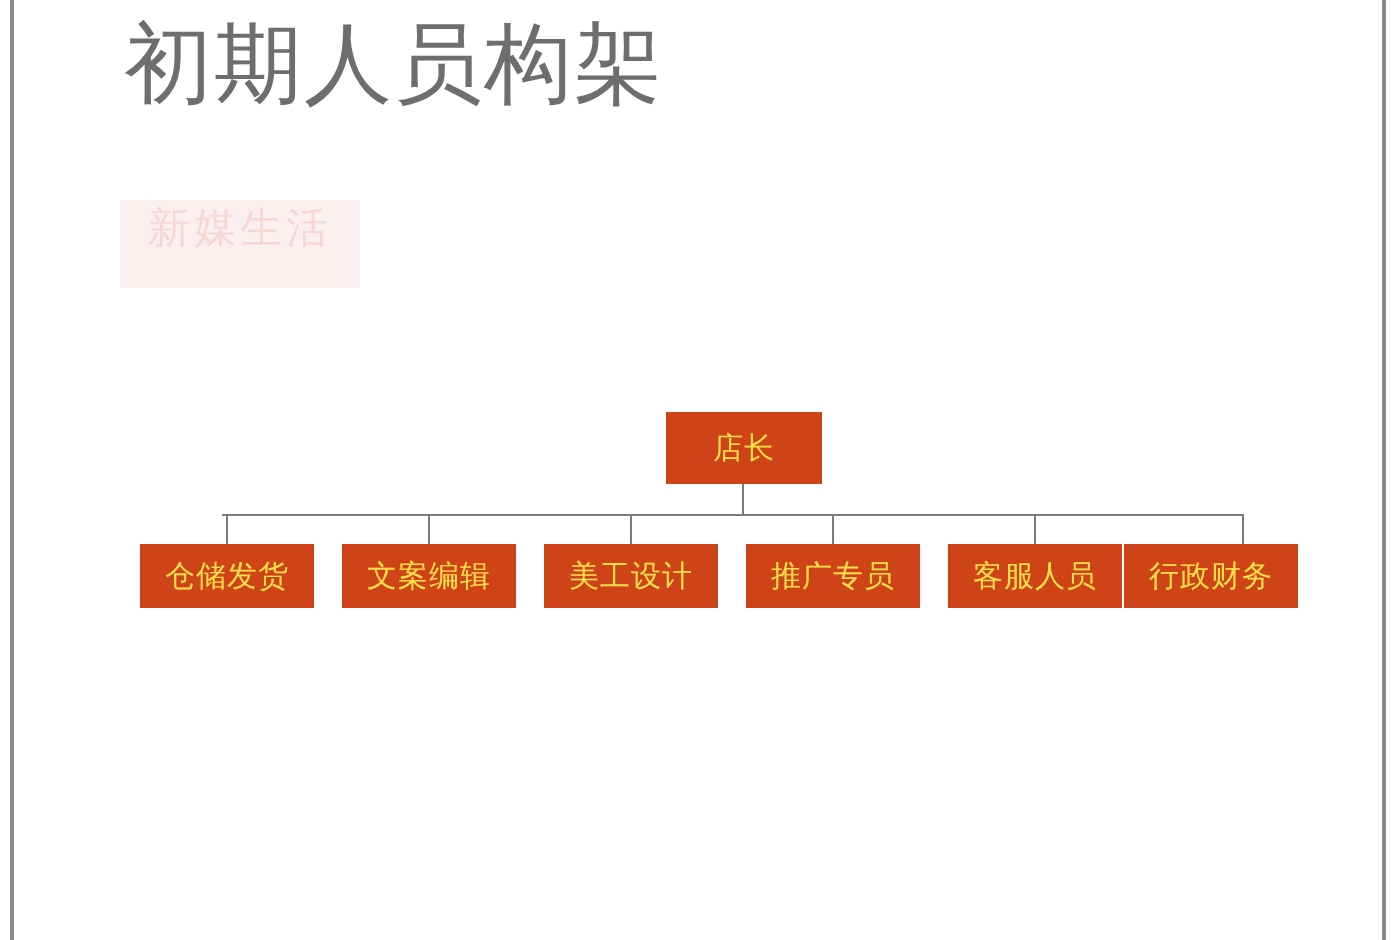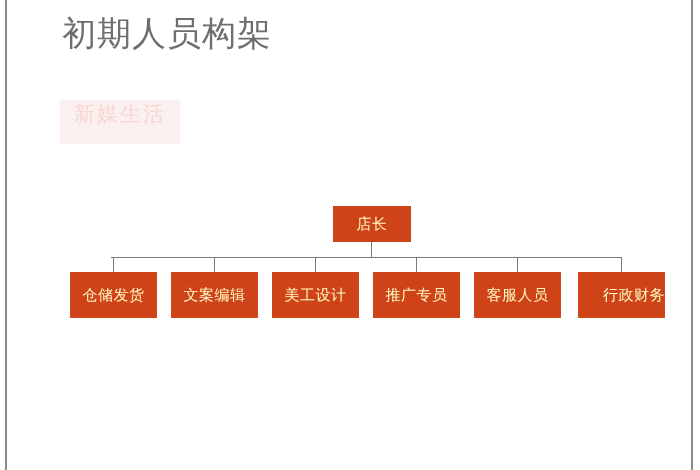--- a/index.html
+++ b/index.html
@@ -28,21 +28,21 @@
     background: #8a8a8a;
   }
   .page-edge.left  { left: 5px; }
   .page-edge.right { left: 691px; }
 
   
   #slide-title {
     position: absolute;
     left: 62px;
     top: 10px;
-    font-size: 34px;
+    font-size: 44px;
     line-height: 46px;
     letter-spacing: 1px;
     color: #6e6e6e;
     font-weight: 400;
     white-space: nowrap;
   }
 
   
   #watermark {
     position: absolute;
@@ -68,41 +68,41 @@
     position: absolute;
     left: 0;
     top: 0;
     width: 700px;
     height: 470px;
   }
 
   .node {
     position: absolute;
     background: #cf4318;
-    color: #fef9c3;
+    color: #fde047;
     display: flex;
     align-items: center;
     justify-content: center;
     font-size: 15px;
     letter-spacing: 0.5px;
     white-space: nowrap;
     box-sizing: border-box;
   }
 
   .node.root {
     left: 333px;
     top: 206px;
     width: 78px;
     height: 36px;
   }
 
   .node.leaf {
     top: 272px;
     width: 87px;
-    height: 46px;
+    height: 32px;
   }
 
   
   .connector {
     position: absolute;
     background: #7a7a7a;
   }
   .connector.v { width: 1px; }
   .connector.h { height: 1px; }
 
@@ -150,21 +150,21 @@
     </div>
     <div class="node leaf" style="left:171px;">
       <span>文案编辑</span>
     </div>
     <div class="node leaf" style="left:373px;align-items:center;">
       <span>推广专员</span>
     </div>
     <div class="node leaf" style="left:474px;">
       <span>客服人员</span>
     </div>
-    <div class="node leaf" style="left:578px;justify-content:flex-end;">
+    <div class="node leaf" style="left:562px;">
       <span>行政财务</span>
     </div>
 
     <div class="connector v" style="left:113px; top:257px; height:15px;"></div>
     <div class="connector v" style="left:214px; top:257px; height:15px;"></div>
     <div class="connector v" style="left:315px; top:257px; height:15px;"></div>
     <div class="connector v" style="left:416px; top:257px; height:15px;"></div>
     <div class="connector v" style="left:517px; top:257px; height:15px;"></div>
     <div class="connector v" style="left:621px; top:257px; height:15px;"></div>
 

